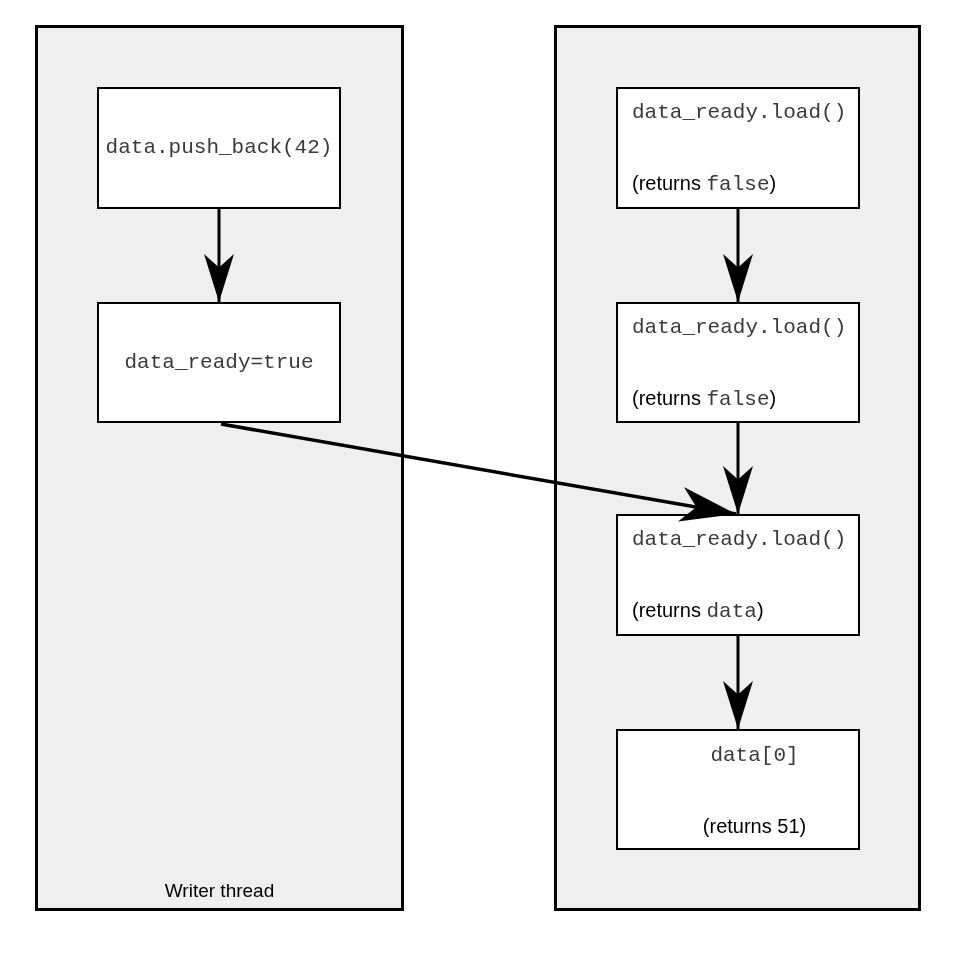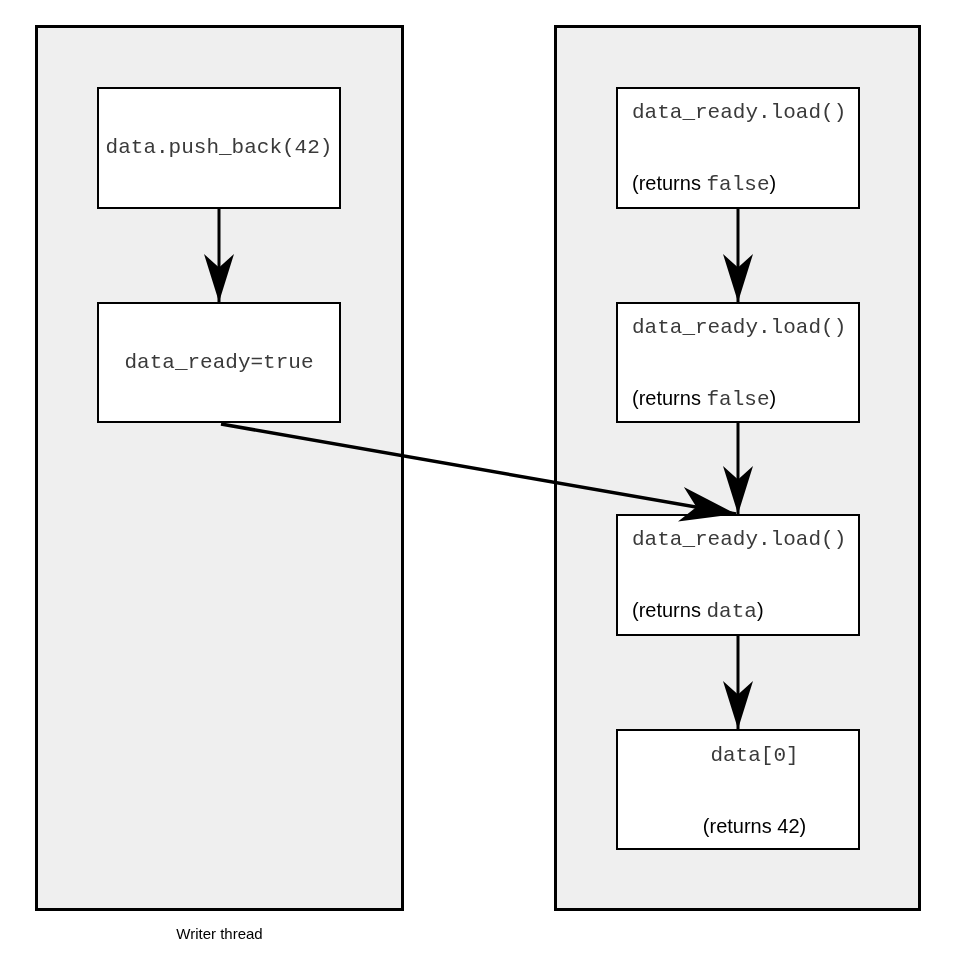--- a/index.html
+++ b/index.html
@@ -55,22 +55,22 @@
     margin-top: 44px;
   }
   .retline .mono {
     font-family: "Liberation Mono", monospace;
     font-size: 21px;
     color: #3a3a3a;
   }
 
   .lane-label {
     position: absolute;
-    top: 925px;
-    font-size: 15px;
+    top: 880px;
+    font-size: 19px;
     color: #000000;
     text-align: center;
     z-index: 1;
   }
   .lane-label.writer { left: 35px;  width: 369px; }
   .lane-label.reader { left: 554px; width: 367px; }
 
   svg.arrows {
     position: absolute;
     left: 0; top: 0;
@@ -101,21 +101,21 @@
   <div class="node r2 leftal">
     <span class="code">data_ready.load()</span>
     <span class="retline"><span>(returns </span><span class="mono">false</span><span>)</span></span>
   </div>
   <div class="node r3 leftal">
     <span class="code">data_ready.load()</span>
     <span class="retline"><span>(returns </span><span class="mono">data</span><span>)</span></span>
   </div>
   <div class="node r4 center">
     <span class="code">data[0]</span>
-    <span class="retline">(returns 42)</span>
+    <span class="retline">(returns 51)</span>
   </div>
 
   <svg class="arrows" viewBox="0 0 958 963" xmlns="http://www.w3.org/2000/svg">
     <defs>
       <marker id="stealth" viewBox="0 0 16 10" refX="16" refY="5" markerWidth="16" markerHeight="10" orient="auto">
         <path d="M16 5 L0 0 L4.5 5 L0 10 Z" fill="#000000"></path>
       </marker>
     </defs>
     <line x1="219" y1="209" x2="219" y2="302" stroke="#000" stroke-width="3" marker-end="url(#stealth)"></line>
     <line x1="738" y1="209" x2="738" y2="302" stroke="#000" stroke-width="3" marker-end="url(#stealth)"></line>

